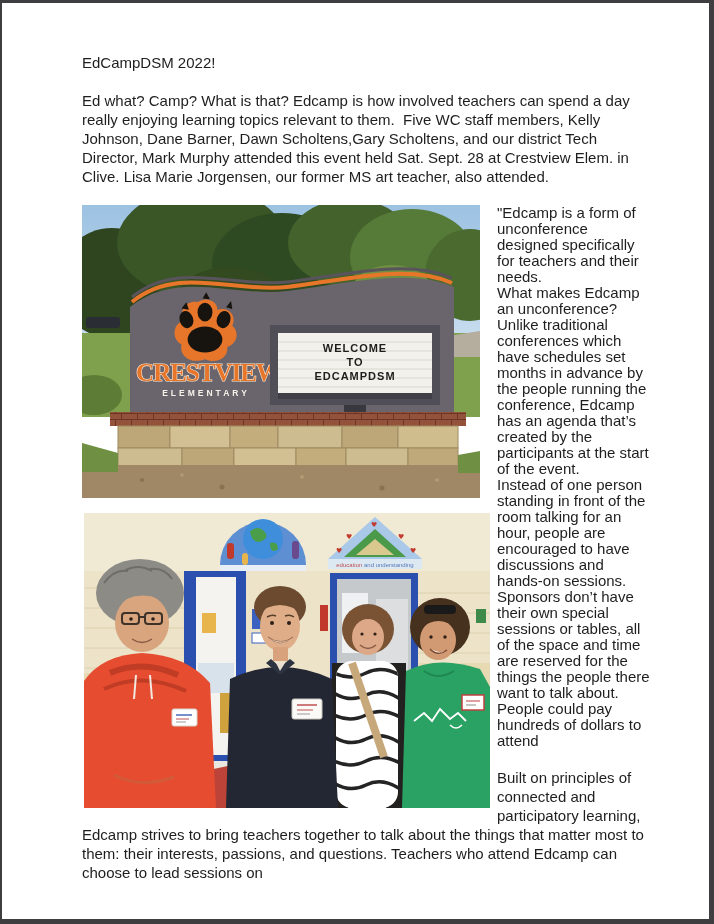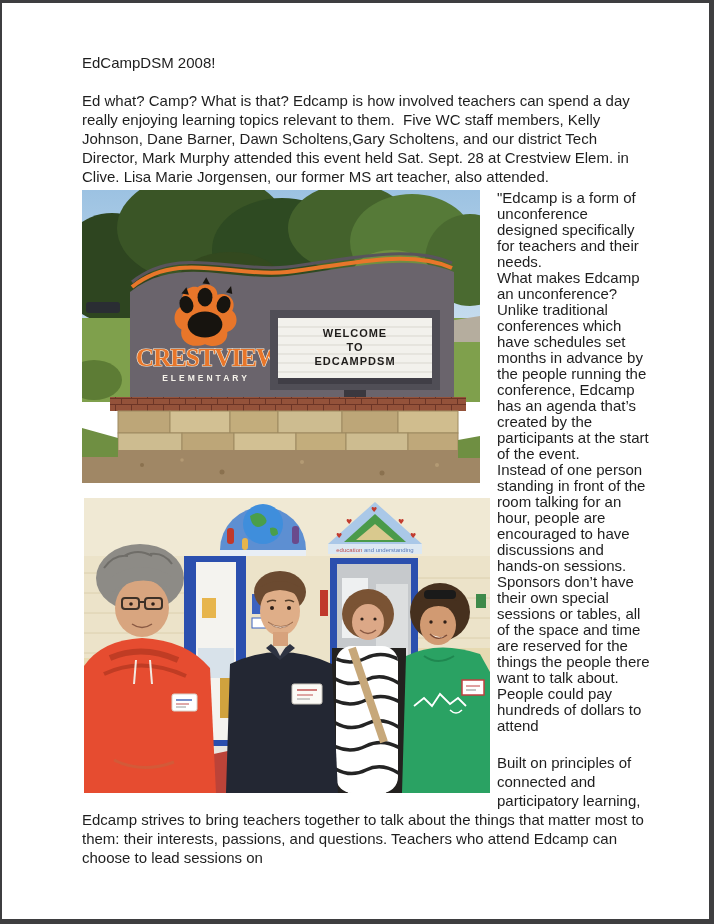--- a/index.html
+++ b/index.html
@@ -12,38 +12,38 @@
   .paper{
     position:absolute;left:2px;top:3px;right:5px;bottom:5px;
     background:#ffffff;
   }
   .content{
     position:absolute;left:80px;top:50px;width:570px;
     color:#1e1e1e;font-size:15px;line-height:19px;
   }
   p{margin:0}
   .title{margin:0 0 19px 0;white-space:pre-wrap}
-  .intro{margin:0 0 4px 0;white-space:pre-wrap}
+  .intro{margin:0 0 19px 0;white-space:pre-wrap}
   .media-wrap{overflow:visible}
   .photos{float:left;width:408px;margin:0 7px 0 0}
   .photo{display:block;line-height:0}
   .photo-sign{width:398px;height:293px;margin:0 0 3px 0}
   .photo-group{width:406px;height:295px;margin-left:2px}
   .quote{white-space:pre-wrap;line-height:16px}
   .quote-cont{clear:both;padding-top:13px;white-space:pre-wrap}
   .closing{margin-top:19px;white-space:pre-wrap}
   svg{display:block}
 </style>
 </head>
 <body>
 
 <div class="paper">
   <div class="content">
 
-    <p class="title">EdCampDSM 2008!</p>
+    <p class="title">EdCampDSM 2022!</p>
 
     <p class="intro">Ed what? Camp? What is that? Edcamp is how involved teachers can spend a day really enjoying learning topics relevant to them.  Five WC staff members, Kelly Johnson, Dane Barner, Dawn Scholtens,Gary Scholtens, and our district Tech Director, Mark Murphy attended this event held Sat. Sept. 28 at Crestview Elem. in Clive. Lisa Marie Jorgensen, our former MS art teacher, also attended.</p>
 
     <div class="media-wrap">
       <div class="photos">
 
         <figure class="photo photo-sign" style="margin:0 0 3px 0">
           <svg width="398" height="293" viewBox="0 0 398 293">
             <defs>
               <linearGradient id="skyG" x1="0" y1="0" x2="0" y2="1">

